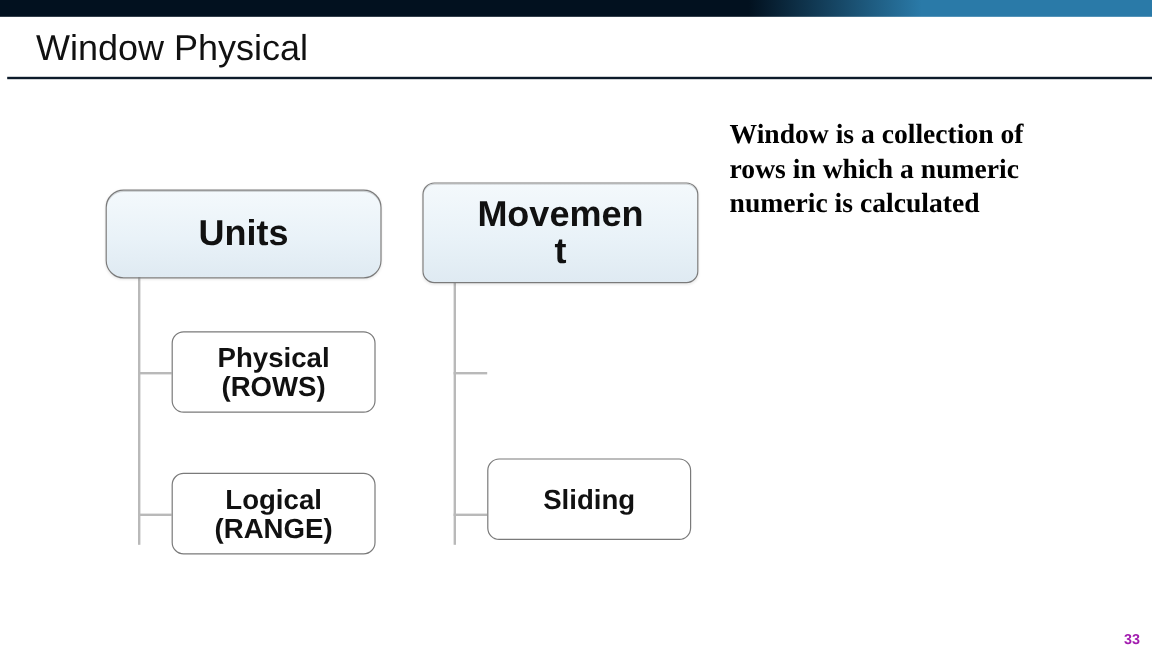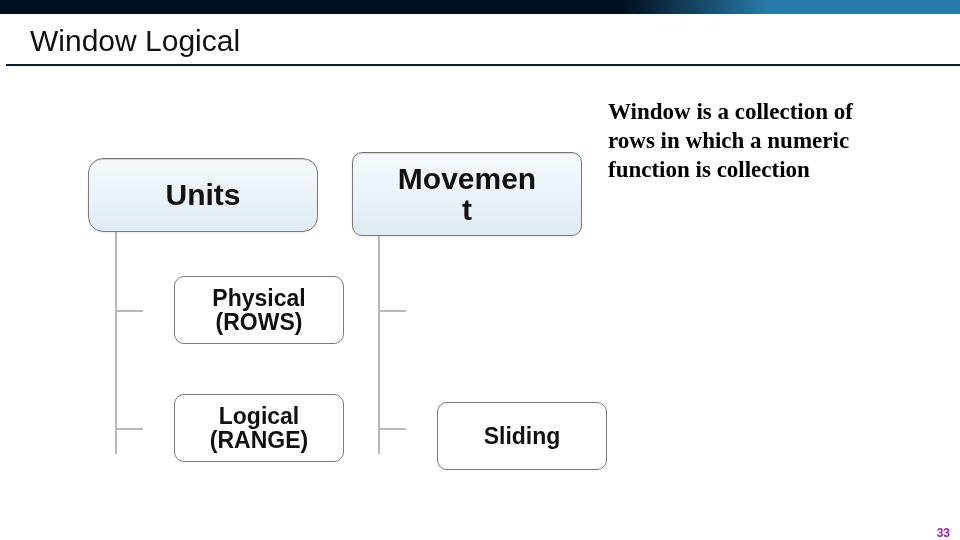--- a/index.html
+++ b/index.html
@@ -26,21 +26,20 @@
     padding: 4px 6px;
   }
   .node.parent {
     font-size: 30px;
     background: linear-gradient(to bottom, #f4f9fc 0%, #e9f2f8 55%, #dfeaf2 100%);
     box-shadow: 0 1px 0 rgba(0,0,0,.15) inset, 0 1px 2px rgba(0,0,0,.08);
   }
   .node.child {
     font-size: 23px;
     background: #fff;
-    margin-left: 31px;
   }
 
   .caption {
     position: absolute;
     font-family: "Times New Roman", Times, serif;
     font-size: 23px;
     font-weight: 700;
     line-height: 1.25;
     color: #000;
     width: 260px;
@@ -52,21 +51,21 @@
     bottom: 6px;
     font-size: 12px;
     font-weight: 700;
     color: #a21caf;
   }
 </style>
 </head>
 <body>
 
 <div class="topbar"></div>
-<div class="title">Window Logical</div>
+<div class="title">Window Physical</div>
 <div class="rule"></div>
 
 <div class="stage">
 
   <div class="col-line" style="left:115px; top:158px; height:230px;"></div>
   <div class="branch" style="left:115px; top:244px; width:28px;"></div>
   <div class="branch" style="left:115px; top:362px; width:28px;"></div>
 
   <div class="col-line" style="left:378px; top:158px; height:230px;"></div>
   <div class="branch" style="left:378px; top:244px; width:28px;"></div>
@@ -81,20 +80,20 @@
   </div>
   <div class="node child" style="left:143px; top:328px; width:170px; height:68px; white-space:pre-line;">
     <span>Logical (RANGE)</span>
   </div>
 
   <div class="node parent" style="left:352px; top:86px; width:230px; height:84px; white-space:pre-line;justify-content:center;">
     <span>Movemen
 t</span>
   </div>
 
-  <div class="node child" style="left:406px; top:336px; width:170px; height:68px;">
+  <div class="node child" style="left:406px; top:316px; width:170px; height:68px;">
     <span>Sliding</span>
   </div>
 
-  <div class="caption" style="left:608px; top:32px;">Window is a collection of rows in which a numeric function is collection</div>
+  <div class="caption" style="left:608px; top:32px;">Window is a collection of rows in which a numeric numeric is calculated</div>
 
   <div class="pagenum">33</div>
 </div>
 
 </body></html>

